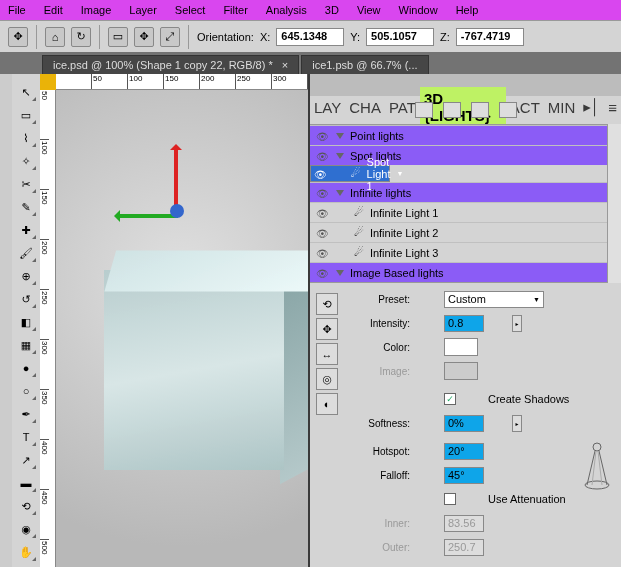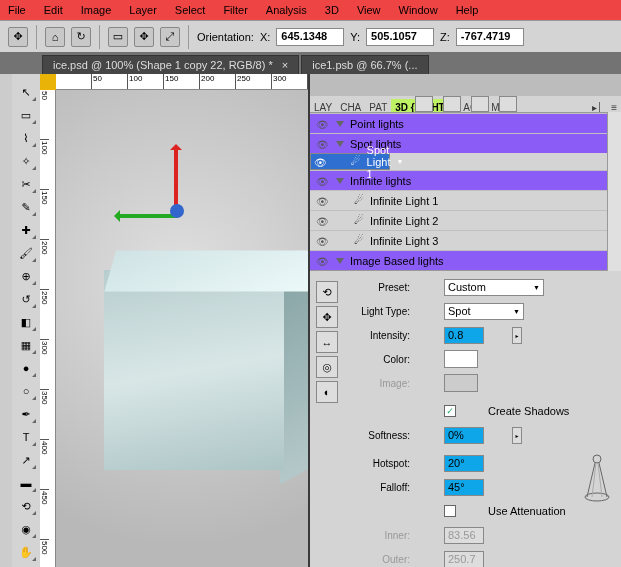--- a/index.html
+++ b/index.html
@@ -1,17 +1,17 @@
 <!DOCTYPE html>
 <html><head>
 <meta charset="utf-8">
 <style>
 * { margin: 0; padding: 0; box-sizing: border-box; font-family: Tahoma, sans-serif; font-size: 11px; }
 body { width: 621px; height: 567px; background: #464646; overflow: hidden; }
-.menubar { display: flex; height: 20px; background: #ef4444; align-items: center; padding-left: 8px; gap: 18px; }
+.menubar { display: flex; height: 20px; background: #d946ef; align-items: center; padding-left: 8px; gap: 18px; }
 .menubar span { color: #000; cursor: pointer; }
 .optbar { display: flex; height: 32px; background: #d4d4d4; align-items: center; padding-left: 8px; gap: 6px; border-top: 1px solid #999; }
 .ico { width: 20px; height: 20px; display: inline-flex; align-items: center; justify-content: center; background: #c8c8c8; border: 1px solid #888; border-radius: 2px; }
 .ico-sep { width: 1px; height: 24px; background: #999; margin: 0 2px; }
 .readout { background: #fff; border: 1px solid #888; width: 68px; height: 18px; padding: 1px 4px; font-weight: bold; }
 .tabs { display: flex; height: 22px; background: #737373; padding-left: 42px; align-items: flex-end; }
 .tab { padding: 3px 10px; background: #464646; color: #ddd; border: 1px solid #333; border-bottom: none; margin-right: 2px; position: relative; }
 .main { display: flex; height: 493px; }
 .toolbox { width: 28px; background: #d4d4d4; display: flex; flex-direction: column; align-items: center; padding-top: 8px; gap: 3px; }
 .tool { width: 22px; height: 20px; display: flex; align-items: center; justify-content: center; border: 1px solid transparent; position: relative; }
@@ -27,21 +27,21 @@
 .cube-top { position: absolute; top: 0; left: 14px; width: 228px; height: 82px; background: linear-gradient(135deg, #c8dadb, #e4efef); transform: skewX(-16deg) scaleY(0.5) translateY(40px); filter: contrast(1.1); }
 .cube-front { position: absolute; top: 60px; left: 2px; width: 180px; height: 200px; background: linear-gradient(170deg, #b2cacb, #d2e2e2, #a8c2c3); filter: contrast(1.05) saturate(0.85); }
 .cube-side { position: absolute; top: 56px; left: 178px; width: 76px; height: 198px; background: linear-gradient(180deg, #8aa6a7, #b4c8c9); transform: skewY(-28deg); }
 .axis-y { position: absolute; top: 56px; left: 118px; width: 4px; height: 70px; background: #d22; }
 .axis-y::before { content:""; position:absolute; top:-8px; left:-4px; border:6px solid transparent; border-bottom-color:#d22;}
 .axis-x { position: absolute; top: 124px; left: 60px; width: 62px; height: 4px; background: #2a2; }
 .axis-x::before { content:""; position:absolute; left:-8px; top:-4px; border:6px solid transparent; border-right-color:#2a2;}
 .axis-center { position: absolute; top: 114px; left: 114px; width: 14px; height: 14px; background: #36c; border-radius: 50%; }
 .panel { flex: 1; background: #d4d4d4; border-left: 2px solid #3a3a3a; display: flex; flex-direction: column; }
 .panel-tabs { display: flex; height: 22px; background: #bcbcbc; align-items: center; }
-.ptab { padding: 3px 4px; font-size: 10px; color: #3a3a3a; margin-top: 44px; }
+.ptab { padding: 3px 4px; font-size: 15px; color: #3a3a3a; margin-top: 44px; }
 .ptab.active { background: #bef264; color: #000; font-weight: bold; }
 .panel-icons { display: flex; height: 28px; justify-content: center; align-items: center; gap: 10px; }
 .pi { width: 18px; height: 16px; border: 1px solid #888; background: #ddd; }
 .lights { border-top: 1px solid #999; border-bottom: 1px solid #999; }
 .lrow { display: flex; height: 20px; align-items: center; padding: 0 6px; gap: 6px; border-top: 1px solid #c0c0c0; }
 .lrow.header { background: #8b5cf6; }
 .lrow.sel { background: #2f6fd0; color: #fff; }
 .eye { width: 14px; height: 12px; }
 .eye::before { content:"👁"; font-size:10px; color:#555;}
 .lrow.sel .eye::before { color:#fff; }
@@ -239,24 +239,20 @@
         <span class="pt">↔</span>
         <span class="pt">◎</span>
         <span class="pt">◐</span>
       </div>
       <div class="props-form">
         <div class="frow">
             <span class="flabel">Preset:</span>
             <span class="sel" style="width:100px">Custom</span>
           </div>
         <div class="frow">
-            <span class="flabel">Light Type:</span>
-            <span class="sel">Spot</span>
-          </div>
-        <div class="frow">
             <span class="flabel">Intensity:</span>
             <span class="num">0.8</span>
             <span class="stepper">▸</span>
           </div>
         <div class="frow">
             <span class="flabel">Color:</span>
             <span class="swatch"></span>
           </div>
         <div class="frow disabled">
             <span class="flabel">Image:</span>

